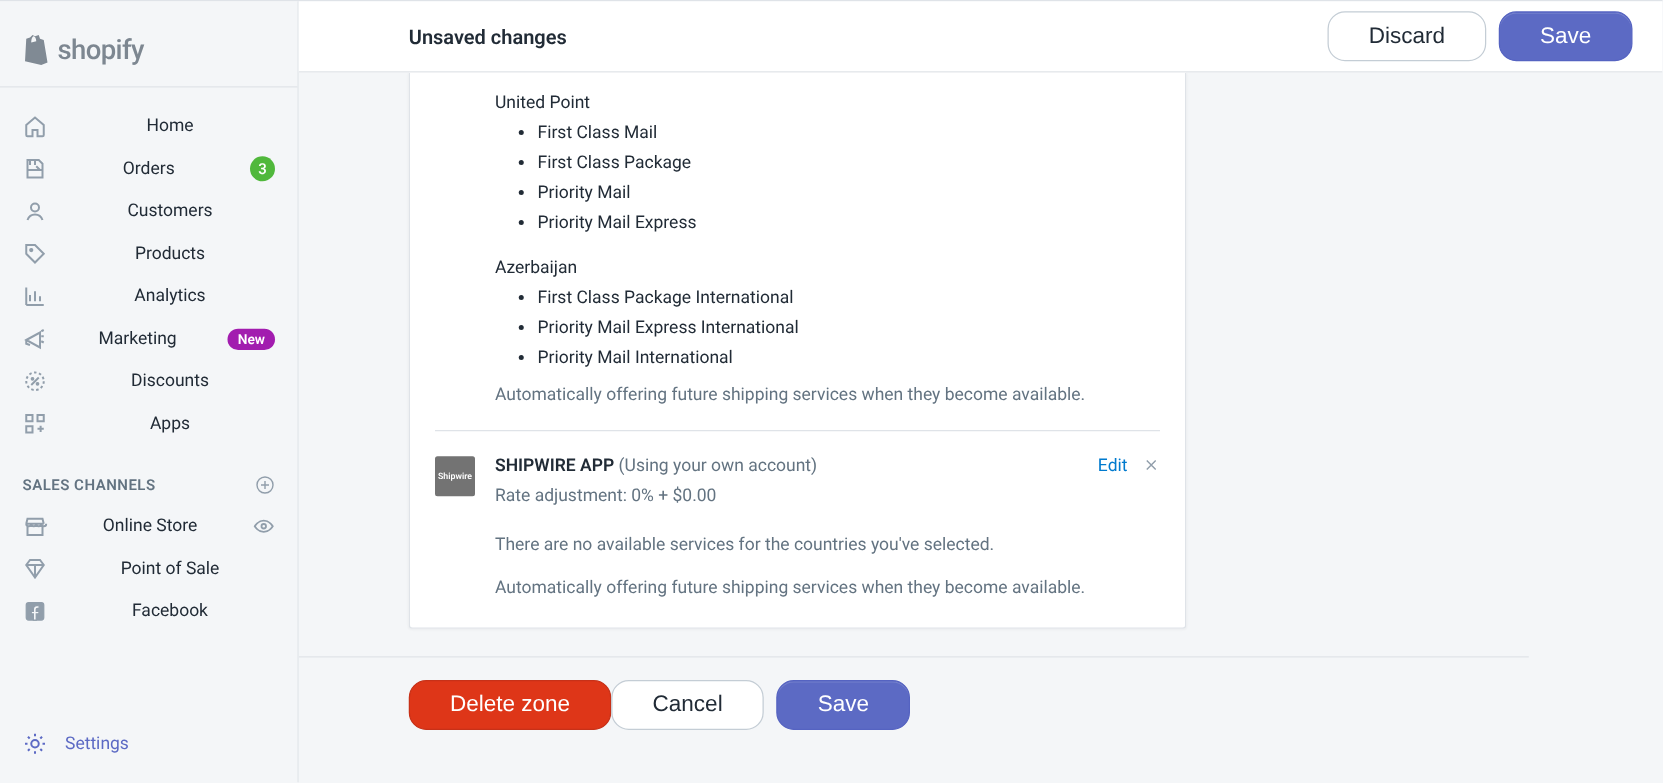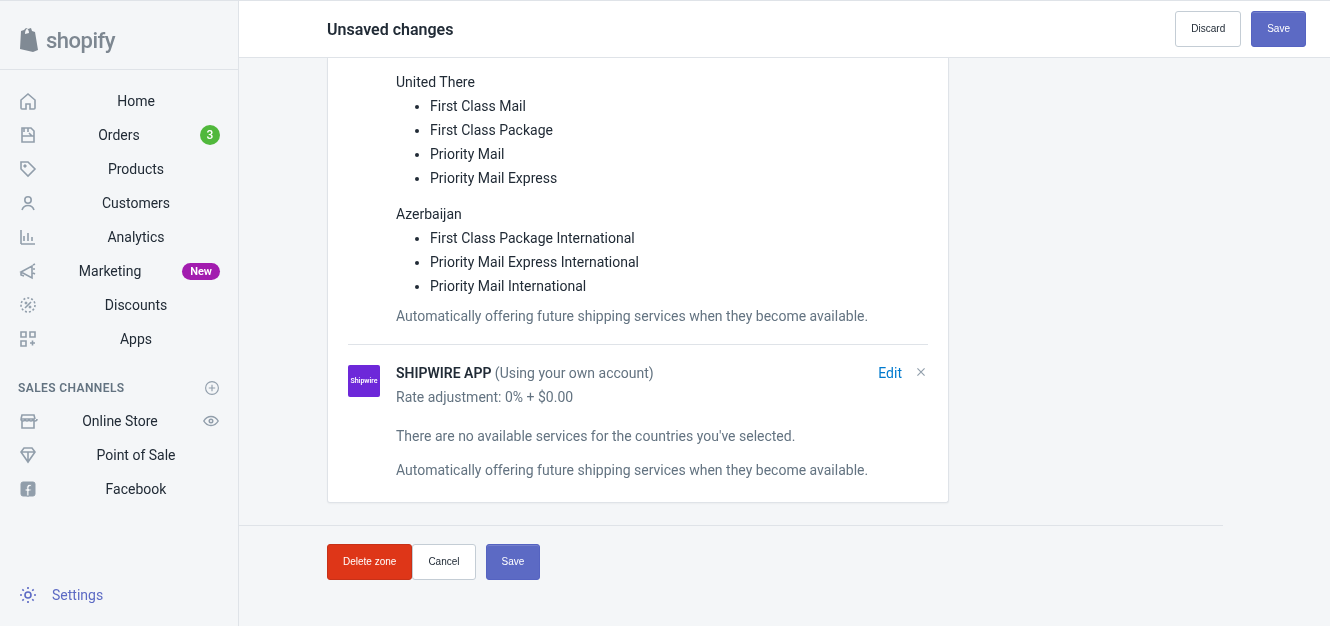--- a/index.html
+++ b/index.html
@@ -117,23 +117,23 @@
   .topbar-title {
     font-size: 16px;
     font-weight: 600;
     color: #212b36;
   }
   .topbar-actions { display:flex; gap:10px; }
   .btn {
     display: inline-flex;
     align-items: center;
     justify-content: center;
-    border-radius: 3px;
-    font-size: 10px;
-    padding: 8px 15px;
+    border-radius: 14px;
+    font-size: 18px;
+    padding: 8px 32px;
     cursor: pointer;
     border: 1px solid transparent;
     font-weight: 400;
     line-height: 1.2;
     min-height: 36px;
   }
   .btn-default {
     background: #fff;
     border-color: #c4cdd5;
     color: #212b36;
@@ -181,21 +181,21 @@
     margin: 20px 0 0 0;
   }
   .carrier-row {
     display: flex;
     gap: 16px;
     padding-top: 20px;
     align-items: flex-start;
   }
   .carrier-logo {
     width: 32px; height:32px;
-    background:#6d28d9;
+    background:#737373;
     border-radius:2px;
     display:flex; align-items:center; justify-content:center;
     color:#fff; font-size:7px; font-weight:600;
     flex-shrink:0;
   }
   .carrier-body { flex:1; }
   .carrier-title-row { display:flex; align-items:flex-start; gap:12px;}
   .carrier-title { flex:1; font-size:14px; color:#212b36;}
   .carrier-title .strong { font-weight:600; }
   .carrier-title .sub { color:#637381;}
@@ -237,31 +237,31 @@
       </div>
       <div class="nav-item">
         <svg class="nav-icon" viewBox="0 0 20 20">
             <path fill="none" stroke="currentColor" stroke-width="1.6" d="M4 3h9l3 3v11H4V3zm2 0v4m4-4v4m4 4l-3-3M4 11h12"></path>
           </svg>
         <span class="nav-label">Orders</span>
         <span class="badge-count">3</span>
       </div>
       <div class="nav-item">
         <svg class="nav-icon" viewBox="0 0 20 20">
+            <circle cx="10" cy="7" r="3.2" fill="none" stroke="currentColor" stroke-width="1.6"></circle>
+            <path fill="none" stroke="currentColor" stroke-width="1.6" d="M4 17c1-3 3.5-4.5 6-4.5s5 1.5 6 4.5"></path>
+          </svg>
+        <span class="nav-label">Customers</span>
+      </div>
+      <div class="nav-item">
+        <svg class="nav-icon" viewBox="0 0 20 20">
             <path fill="none" stroke="currentColor" stroke-width="1.6" d="M3 3h7l7 7-7 7-7-7V3z"></path>
             <circle cx="7" cy="7" r="1.2" fill="currentColor"></circle>
           </svg>
         <span class="nav-label">Products</span>
-      </div>
-      <div class="nav-item">
-        <svg class="nav-icon" viewBox="0 0 20 20">
-            <circle cx="10" cy="7" r="3.2" fill="none" stroke="currentColor" stroke-width="1.6"></circle>
-            <path fill="none" stroke="currentColor" stroke-width="1.6" d="M4 17c1-3 3.5-4.5 6-4.5s5 1.5 6 4.5"></path>
-          </svg>
-        <span class="nav-label">Customers</span>
       </div>
       <div class="nav-item">
         <svg class="nav-icon" viewBox="0 0 20 20">
             <path fill="none" stroke="currentColor" stroke-width="1.6" d="M3 17V3m0 14h14M6 14V9m4 5V6m4 8v-4"></path>
           </svg>
         <span class="nav-label">Analytics</span>
       </div>
       <div class="nav-item">
         <svg class="nav-icon" viewBox="0 0 20 20">
             <path fill="none" stroke="currentColor" stroke-width="1.6" d="M3 11l11-6v12L3 11zm0 0v3l3 1m9-11l2-1m-2 5h2m-2 4l2 1"></path>
@@ -338,21 +338,21 @@
       <div class="topbar-title">Unsaved changes</div>
       <div class="topbar-actions">
         <button class="btn btn-default">Discard</button>
         <button class="btn btn-primary">Save</button>
       </div>
     </div>
 
     <div class="content">
       <div class="card">
         <div class="country-block">
-          <div class="country-name">United There</div>
+          <div class="country-name">United Point</div>
           <ul class="svc-list">
             <li>First Class Mail</li>
             <li>First Class Package</li>
             <li>Priority Mail</li>
             <li>Priority Mail Express</li>
           </ul>
         </div>
         <div class="country-block">
           <div class="country-name">Azerbaijan</div>
           <ul class="svc-list">

